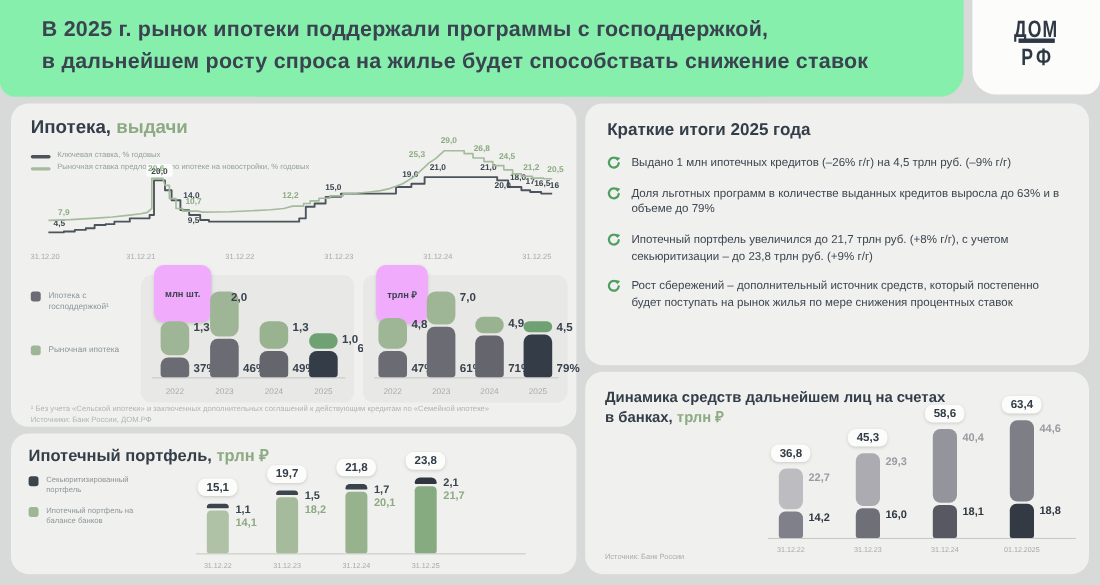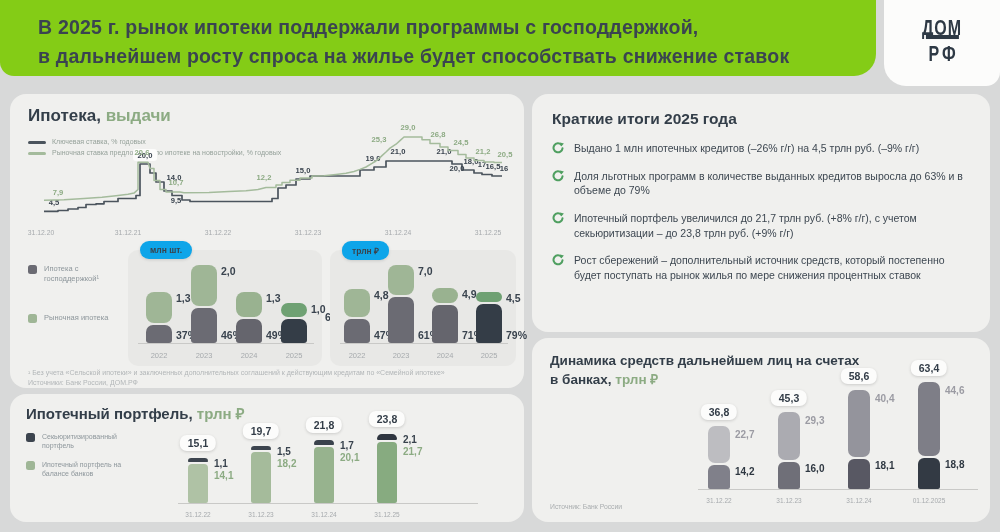--- a/index.html
+++ b/index.html
@@ -1,20 +1,20 @@
 <!DOCTYPE html>
 <html><head>
 <meta charset="utf-8">
 <style>
   *{margin:0;padding:0;box-sizing:border-box}
   html,body{width:1000px;height:532px;background:#d8d9d9}
   #canvas{position:relative;width:1000px;height:532px;background:#d8d9d9;
     font-family:"Liberation Sans",sans-serif;overflow:hidden;color:#39434e}
   
-  .header-card{position:absolute;left:0;top:0;width:876px;height:76px;background:#84cc16;border-radius:0 0 22px 14px}
+  .header-card{position:absolute;left:0;top:0;width:876px;height:88px;background:#86efac;border-radius:0 0 22px 14px}
   .header-title{position:absolute;left:38px;top:13px;font-size:19.5px;font-weight:600;color:#3a4450;line-height:29px;letter-spacing:.2px}
   .logo-card{position:absolute;left:884px;top:0;width:116px;height:86px;background:#fcfcfb;border-radius:0 0 14px 22px}
   .logo{position:absolute;left:50%;top:17px;transform:translateX(-50%);display:flex;flex-direction:column;align-items:center;color:#2e3945}
   .logo-top{font-size:16px;font-weight:800;letter-spacing:1px;transform:scaleY(1.35);padding:2px 1px}
   .logo-bottom{font-size:16px;font-weight:800;letter-spacing:3px;transform:scaleY(1.35);border-top:3px solid #2e3945;padding:2px 0 0 3px}
   
   .card{position:absolute;background:#f0f0ee;border-radius:16px}
   #cardA{left:10px;top:94px;width:514px;height:294px}
   #cardB{left:10px;top:394px;width:514px;height:128px}
   #cardC{left:532px;top:94px;width:458px;height:238px}
@@ -36,21 +36,21 @@
   #line-legend .legend-label{font-size:7px;color:#96a29b}
   #issuance-bar-legend .legend-label{font-size:7.5px;color:#8d969b;width:70px;line-height:1.3}
   #portfolio-legend .legend-label{font-size:7px;color:#8d969b;width:80px;line-height:1.3}
   #funds-legend .legend-label{font-size:7.5px;color:#8f969b;width:100px;line-height:1.3}
   
   #rates-svg{position:absolute;left:14px;top:26px}
   
   .panel{position:absolute;background:#e8e8e6;border-radius:10px}
   #units-panel{left:118px;top:156px;width:194px;height:116px}
   #volume-panel{left:320px;top:156px;width:186px;height:116px}
-  .chip{position:absolute;top:-9px;left:12px;background:#0ea5e9;border-radius:9px;padding:4px 10px;
+  .chip{position:absolute;top:-9px;left:12px;background:#f0abfc;border-radius:9px;padding:21px 10px;
     font-size:8.5px;font-weight:700;color:#3a434c;box-shadow:0 1px 3px rgba(70,70,70,.18)}
   .baseline{position:absolute;height:1px;background:#c9c9c7}
   .bar-col{position:absolute;display:flex;flex-direction:column;justify-content:flex-end}
   .seg{width:100%}
   .bar-total,.bar-share{position:absolute;font-weight:700;font-size:10.5px;color:#39434e;white-space:nowrap}
   .bar-year{position:absolute;font-size:7.5px;color:#a6aaad;text-align:center;white-space:nowrap}
   .chip-callout{position:absolute;background:#fcfcfb;border-radius:7px;padding:2px 8px;font-weight:700;font-size:10.5px;
     color:#333d48;box-shadow:0 1px 3px rgba(60,60,60,.2);transform:translateX(-50%);white-space:nowrap}
   .val{position:absolute;font-weight:700;font-size:10px;white-space:nowrap}
   .val-dark{color:#39434e}.val-green{color:#8cab83}.val-light{color:#9b9ba3}.val-darkest{color:#2f3842}
@@ -145,21 +145,21 @@
           <div class="seg" style="height: 31.2px; background: rgb(159, 182, 150); border-radius: 8px; margin-bottom: 2px;"></div>
           <div class="seg" style="height: 18.2px; background: rgb(107, 107, 115); border-radius: 7px 7px 3px 3px;"></div>
         </div>
         <div class="bar-total" style="left: 48px; bottom: 62.4px;">1,3</div>
         <div class="bar-share" style="left: 48px; bottom: 25px;">37%</div>
         <div class="bar-year" style="left: 9px; width: 44px; bottom: 6px;">2022</div>
         <div class="bar-col" style="left: 63px; bottom: 23px; width: 26px;">
           <div class="seg" style="height: 41px; background: rgb(159, 182, 150); border-radius: 8px; margin-bottom: 2px;"></div>
           <div class="seg" style="height: 35px; background: rgb(107, 107, 115); border-radius: 7px 7px 3px 3px;"></div>
         </div>
-        <div class="bar-total" style="left: 93px; bottom: 89px;">2,0</div>
+        <div class="bar-total" style="left: 82px; bottom: 89px;">2,0</div>
         <div class="bar-share" style="left: 93px; bottom: 25px;">46%</div>
         <div class="bar-year" style="left: 54px; width: 44px; bottom: 6px;">2023</div>
         <div class="bar-col" style="left: 108px; bottom: 23px; width: 26px;">
           <div class="seg" style="height: 25.1px; background: rgb(153, 178, 144); border-radius: 8px; margin-bottom: 2px;"></div>
           <div class="seg" style="height: 24.3px; background: rgb(101, 101, 109); border-radius: 7px 7px 3px 3px;"></div>
         </div>
         <div class="bar-total" style="left: 138px; bottom: 62.4px;">1,3</div>
         <div class="bar-share" style="left: 138px; bottom: 25px;">49%</div>
         <div class="bar-year" style="left: 99px; width: 44px; bottom: 6px;">2024</div>
         <div class="bar-col" style="left: 153px; bottom: 23px; width: 26px;">

